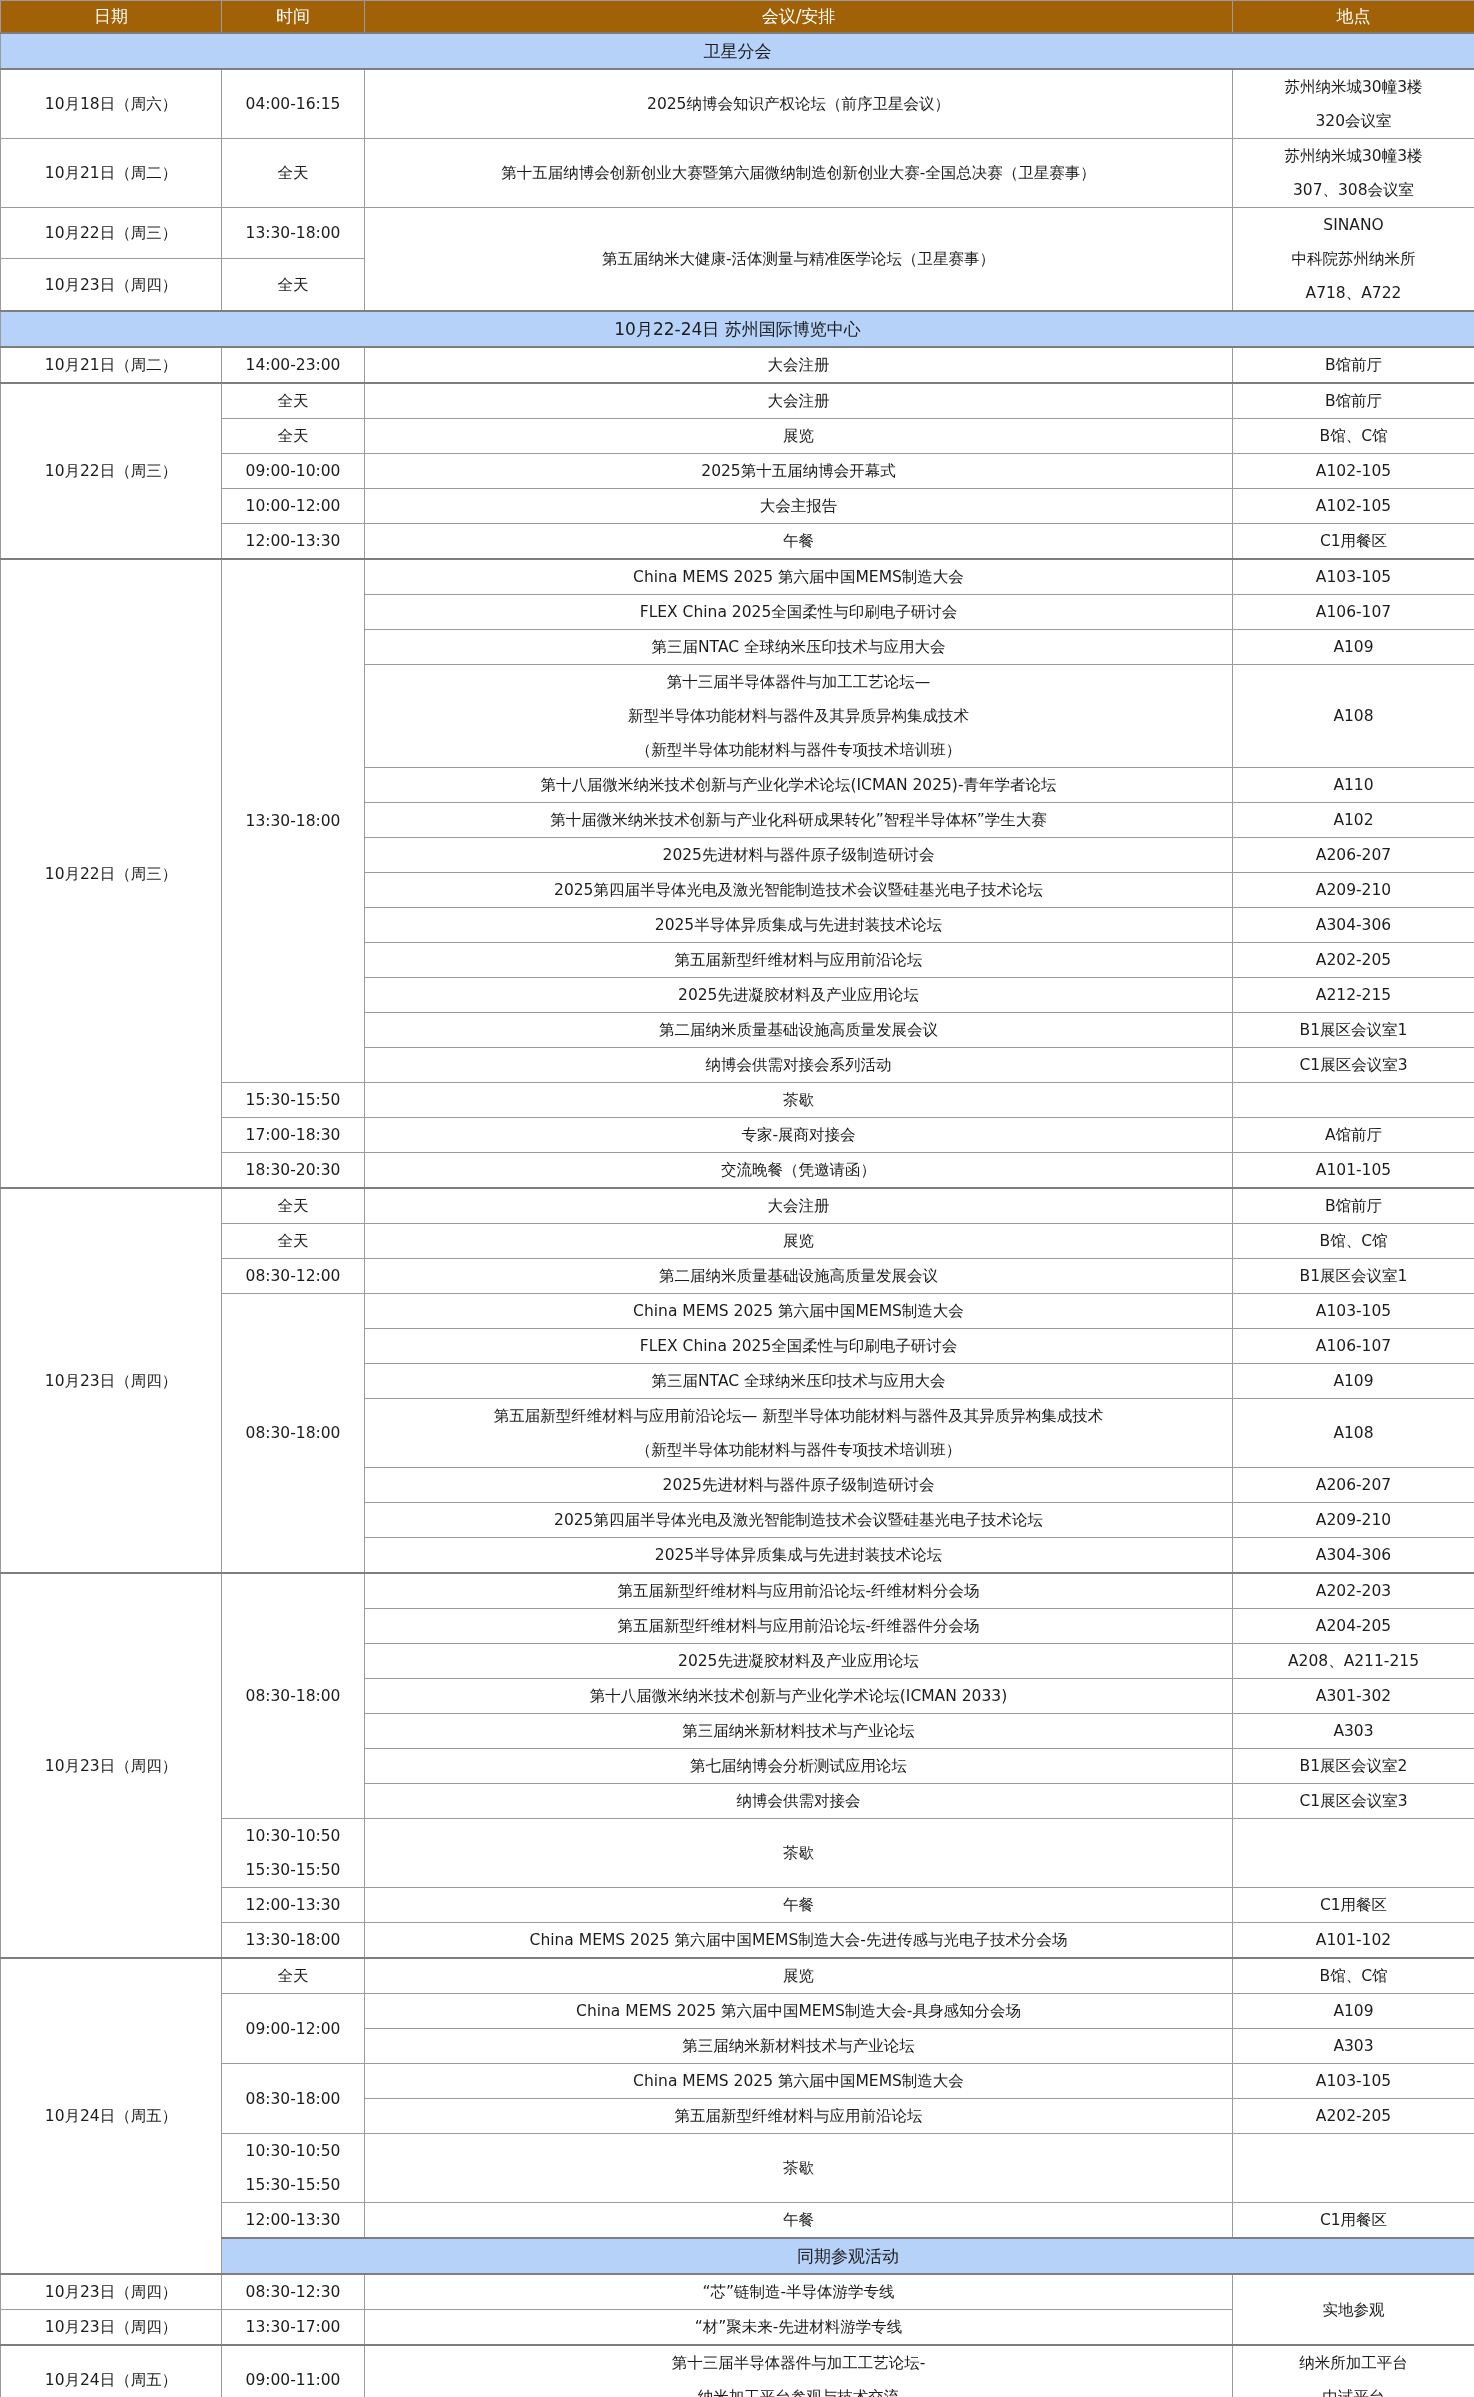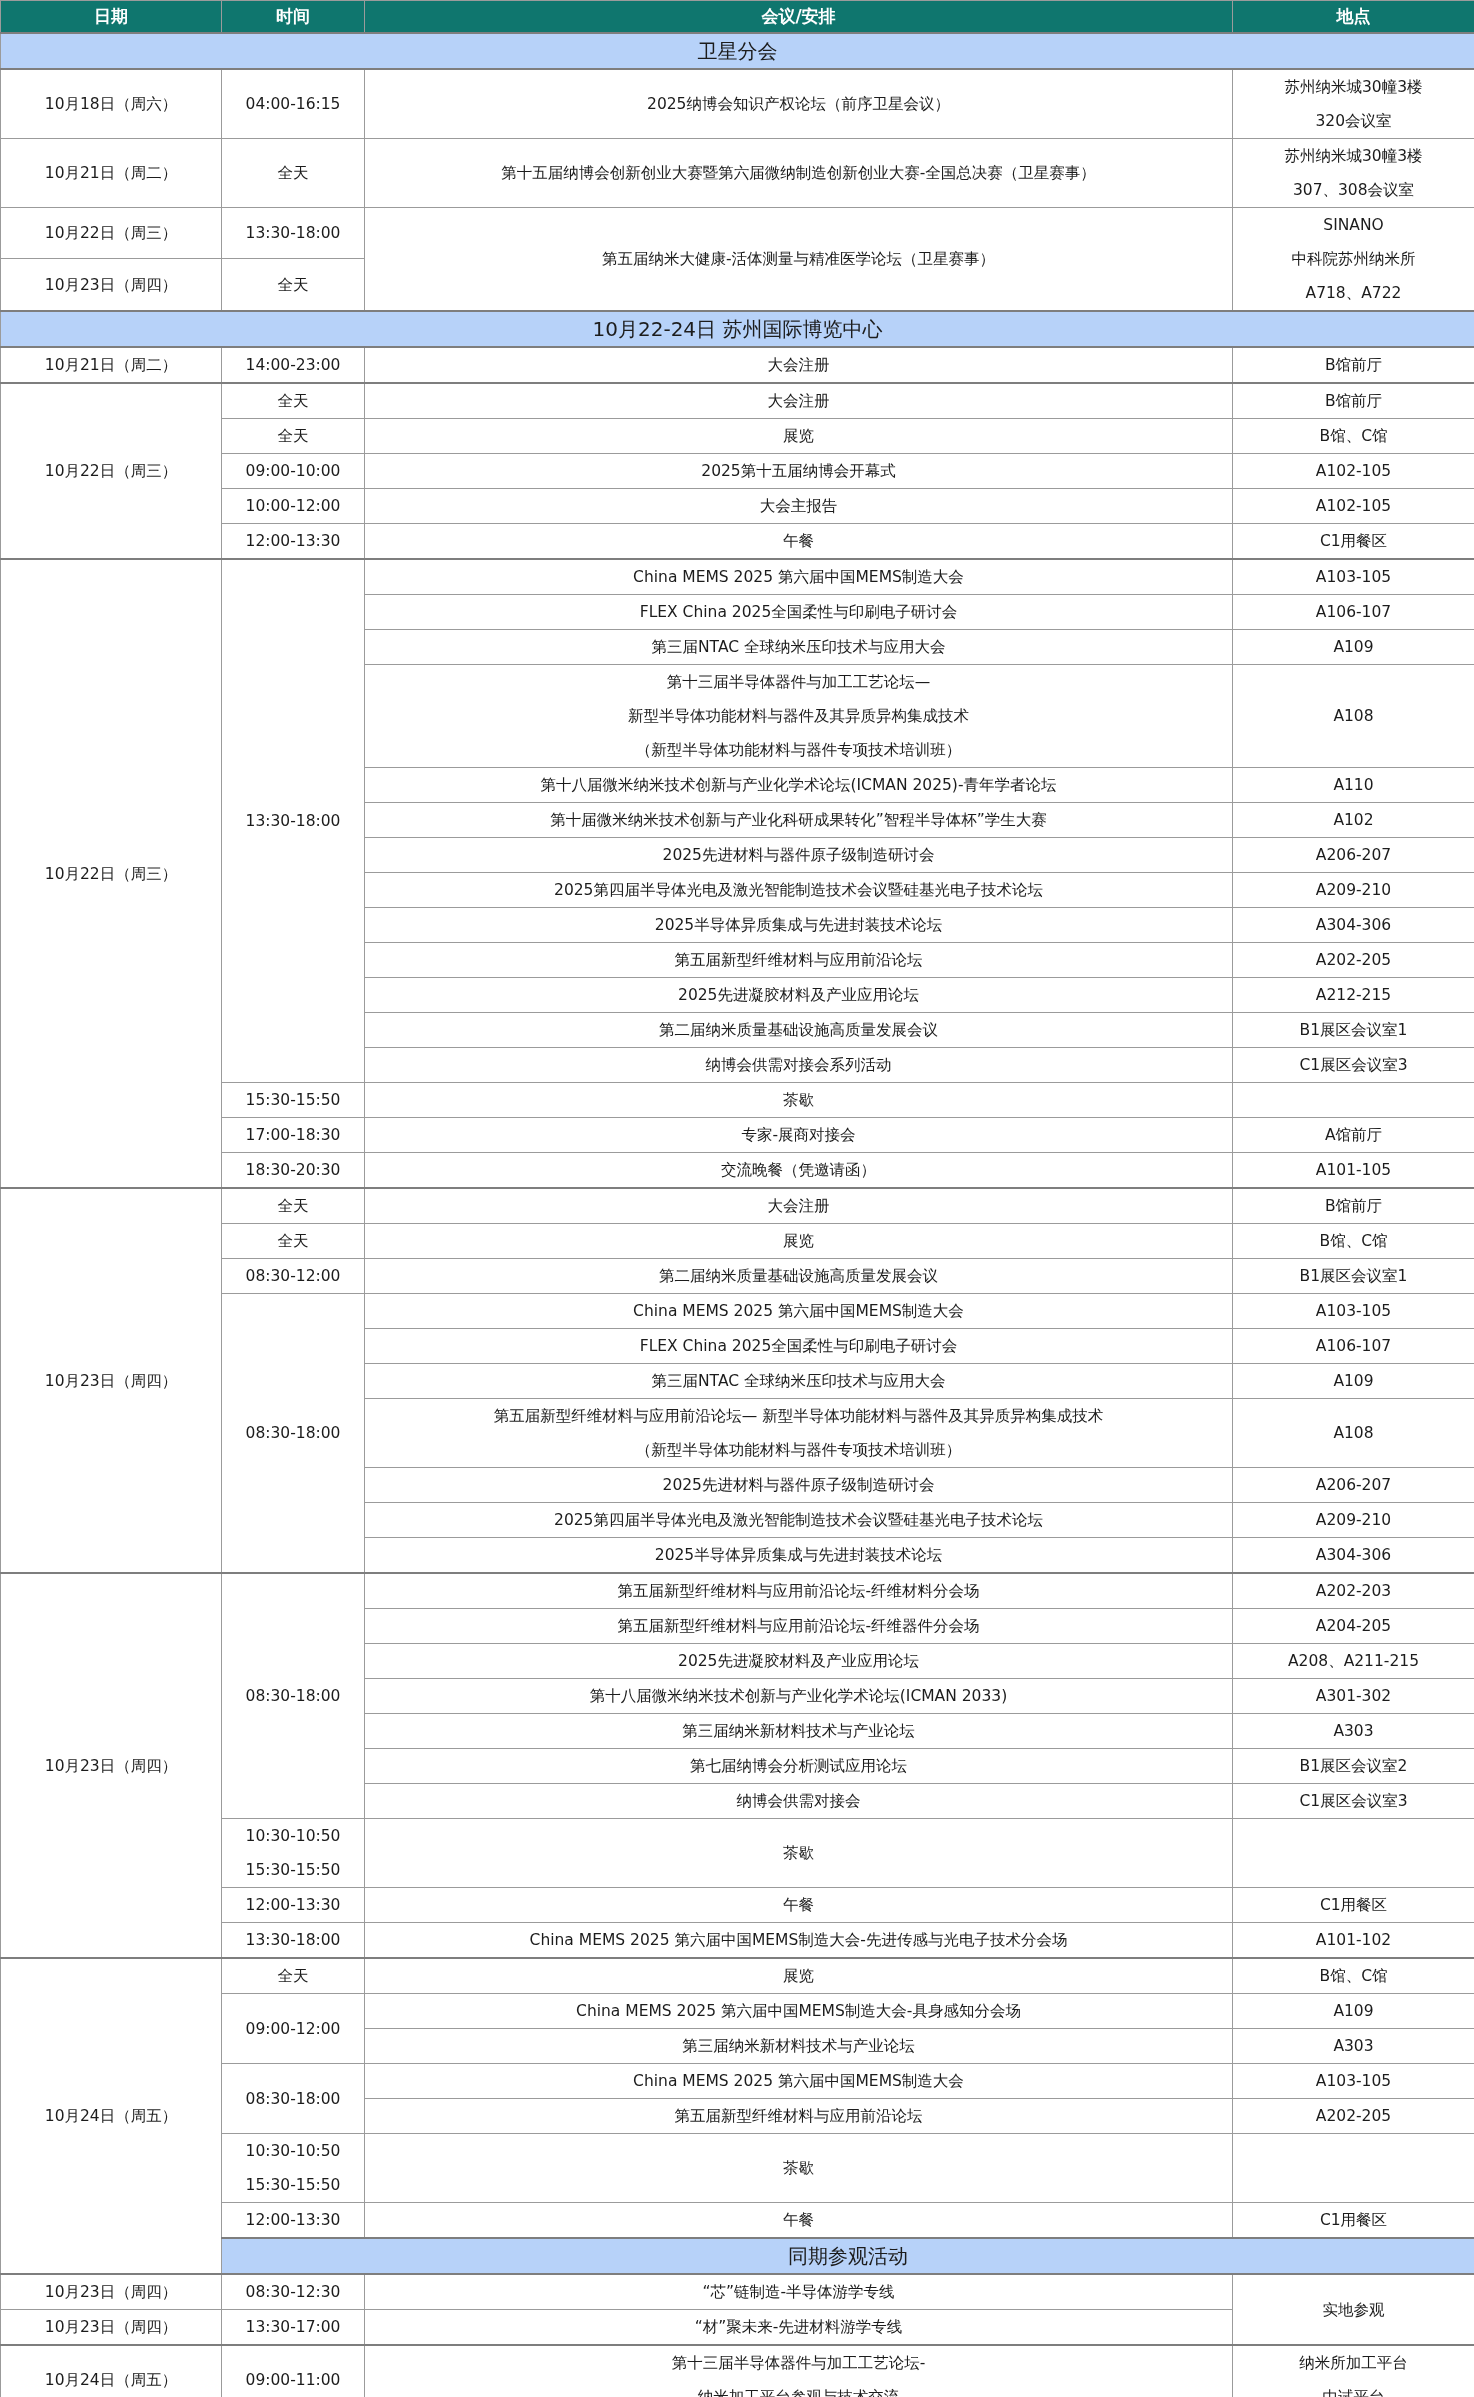--- a/index.html
+++ b/index.html
@@ -4,30 +4,30 @@
 <style>
   html,body{margin:0;padding:0;background:#ffffff;}
   body{font-family:"DejaVu Sans","Liberation Sans",sans-serif;color:#1c1c1c;}
   .wrap{width:1474px;}
   table{border-collapse:collapse;table-layout:fixed;width:1474px;}
   col.c-date{width:221px;}
   col.c-time{width:143px;}
   col.c-event{width:868px;}
   col.c-loc{width:242px;}
   th{
-    background:#0f766e;color:#ffffff;font-weight:bold;font-size:17px;
+    background:#a16207;color:#ffffff;font-weight:normal;font-size:17px;
     height:31px;line-height:31px;border:1px solid #9b9b9b;padding:0;
     text-align:center;vertical-align:middle;
   }
   td{
     border:1px solid #9b9b9b;padding:0 6px;text-align:center;vertical-align:middle;
     font-size:15.5px;line-height:34px;white-space:pre-line;word-break:break-word;
   }
   td.band{
-    background:#B7D2F9;font-size:20px;height:34px;line-height:34px;
+    background:#B7D2F9;font-size:17px;height:34px;line-height:34px;
     border-top:2px solid #7e7e7e;border-bottom:2px solid #7e7e7e;font-weight:normal;
   }
   tr.thick td{border-top:2px solid #7e7e7e;}
 </style>
 </head>
 <body>
 
 <div class="wrap">
   <table>
     <colgroup>

